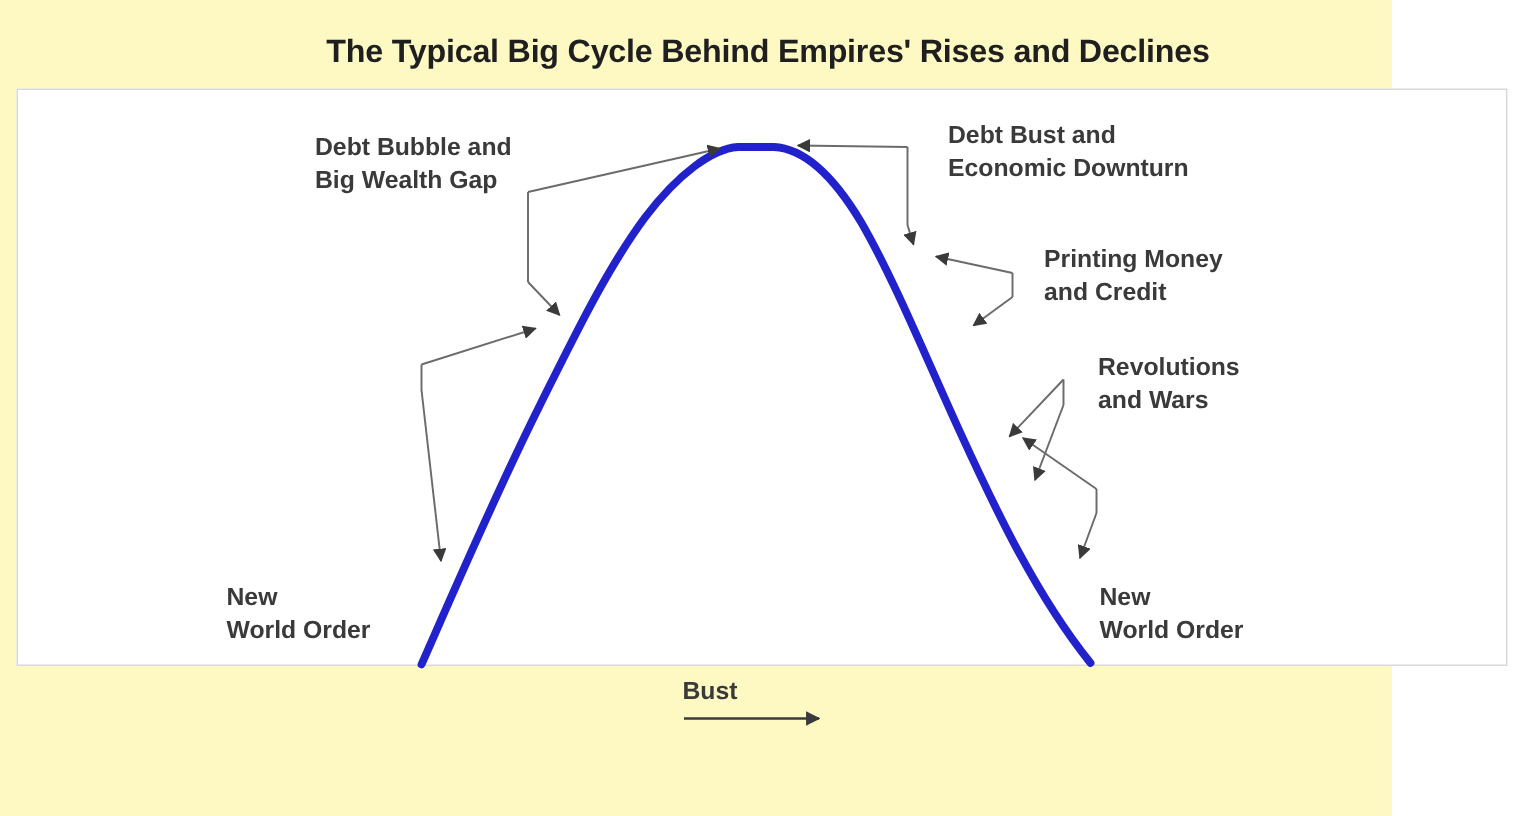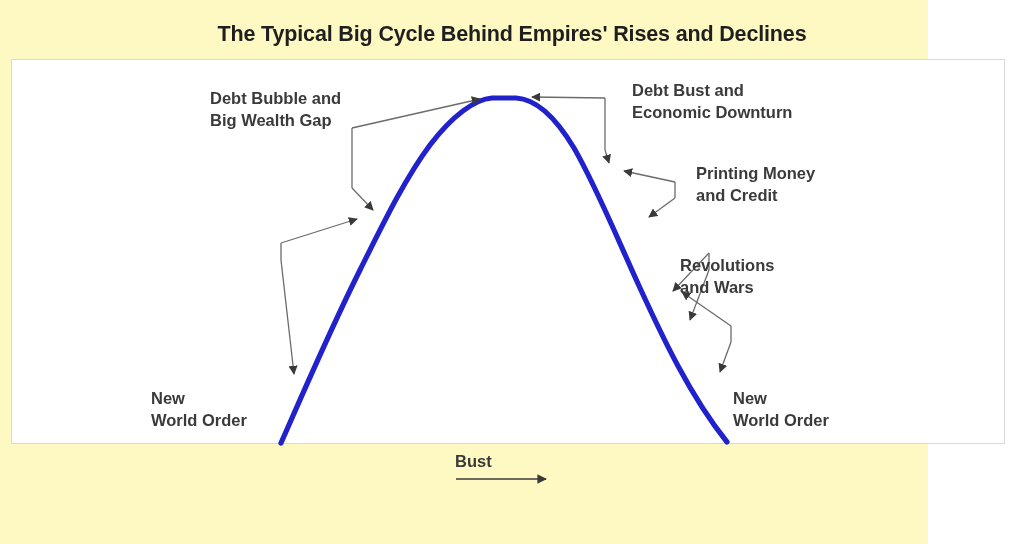--- a/index.html
+++ b/index.html
@@ -143,21 +143,21 @@
   <div class="anno right-al" style="left:632px; top:80px;">Debt Bust and
 Economic Downturn</div>
 
   <div class="anno right-al" style="left:210px; top:88px;">Debt Bubble and
 Big Wealth Gap</div>
 
 
   <div class="anno right-al" style="left:681px; top:163px;margin-left:15px;">Printing Money
 and Credit</div>
 
-  <div class="anno right-al" style="left:680px; top:235px;margin-top:20px;">Revolutions
+  <div class="anno right-al" style="left:732px; top:235px;">Revolutions
 and Wars</div>
 
 
   <div class="anno center-al" style="left:151px; top:388px; width:135px;">New
 World Order</div>
 
   <div class="anno center-al" style="left:733px; top:388px; width:135px;">New
 World Order</div>
 
   <div id="time-label">Bust</div>

